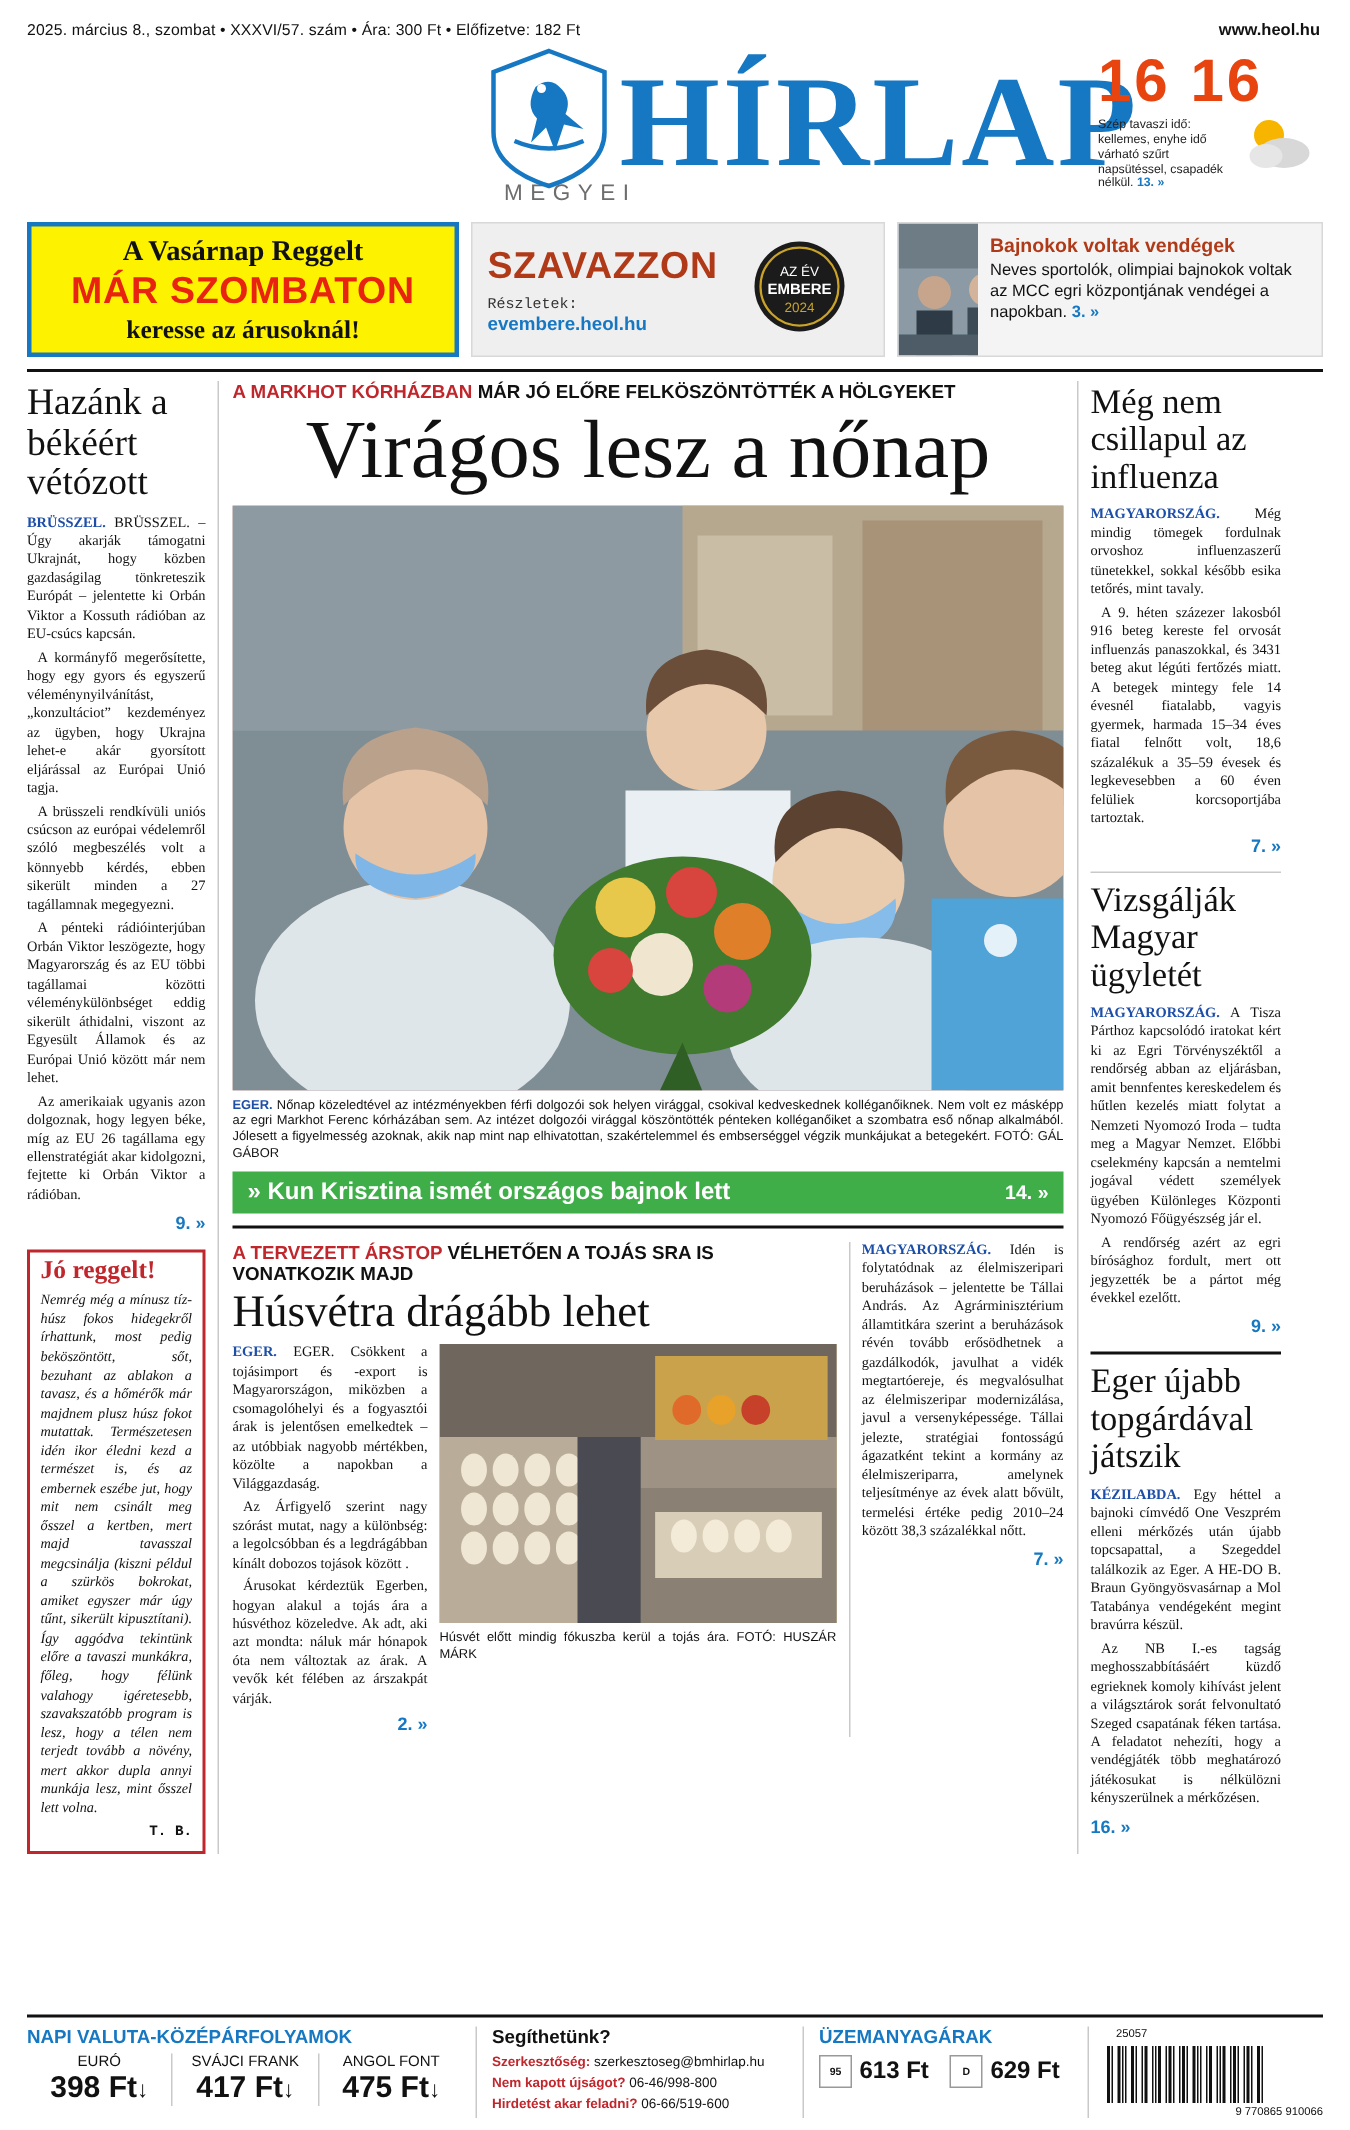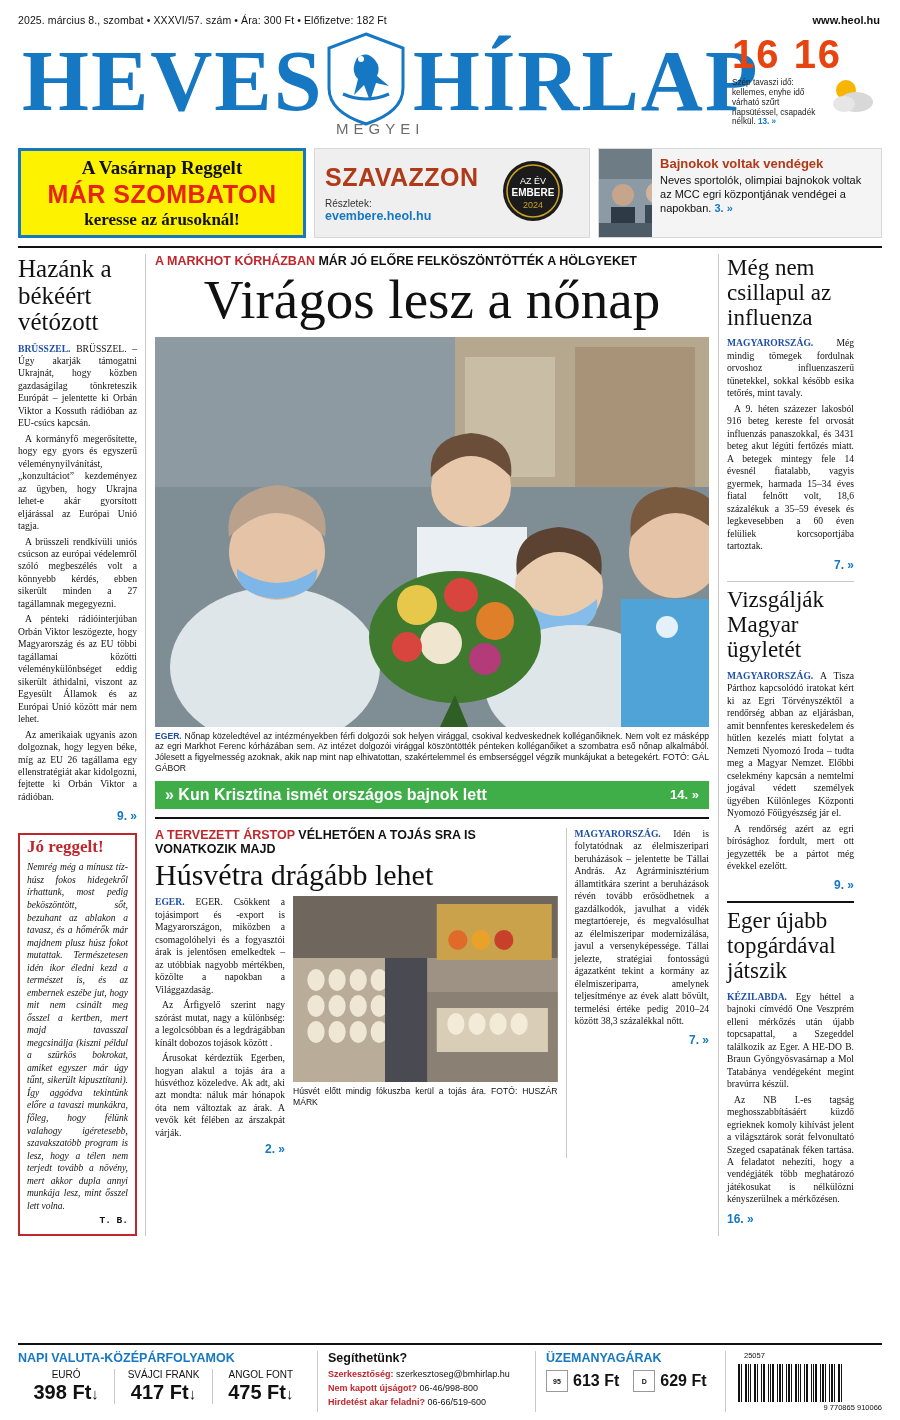--- a/index.html
+++ b/index.html
@@ -39,21 +39,21 @@
   .promos { display:flex; gap:8px; margin-top:8px; height:90px; }
   .promo { border:1px solid #d8d8d8; position:relative; overflow:hidden; }
   .promo1 { width:288px; background:#fdf200; border:3px solid #1678c2; display:flex; flex-direction:column; align-items:center; justify-content:center; }
   .p1l1 { font-family:"Liberation Serif", serif; font-weight:bold; font-size:19px; color:#111; }
   .p1l2 { font-family:"Liberation Sans", sans-serif; font-weight:bold; font-size:25px; color:#e8230f; letter-spacing:0.5px; margin:1px 0; }
   .p1l3 { font-family:"Liberation Serif", serif; font-weight:bold; font-size:17px; color:#111; }
 
   .promo2 { width:276px; background:#efefef; display:flex; align-items:center; }
   .p2-left { padding:8px 6px 8px 10px; width:176px; }
   .p2-title { font-family:"Liberation Sans", sans-serif; font-weight:bold; font-size:25px; color:#b03a18; letter-spacing:0.5px; }
-  .p2-sub { font-family:Liberation Sans, sans-serif; font-size:10px; color:#333; margin-top:6px; }
+  .p2-sub { font-family:Liberation Mono, monospace; font-size:10px; color:#333; margin-top:6px; }
   .p2-link { font-family:"Liberation Sans", sans-serif; font-weight:bold; font-size:12.5px; color:#1678c2; }
   .p2-seal { width:84px; height:84px; position:relative; }
 
   .promo3 { flex:1; background:#f4f4f4; display:flex; align-items:stretch; }
   .p3-img { width:116px; background:#6b7b86; position:relative; overflow:hidden; }
   .p3-txt { padding:7px 8px; }
   .p3-title { font-family:"Liberation Sans", sans-serif; font-weight:bold; font-size:13px; color:#b03a18; }
   .p3-body { font-family:"Liberation Sans", sans-serif; font-size:11px; line-height:1.25; color:#111; margin-top:3px; }
   .p3-body .pg { color:#1678c2; font-weight:bold; }
 
@@ -140,21 +140,20 @@
 
 <div class="page">
 
   <div class="topbar">
     <div class="left">2025. március 8., szombat • XXXVI/57. szám • Ára: 300 Ft • Előfizetve: 182 Ft</div>
     <div class="right">www.heol.hu</div>
   </div>
 
   <div class="masthead">
     <div class="mh-title">
-      <div class="mh-word mh-heves">HEVES</div>
       <div class="mh-word mh-hirlap">HÍRLAP</div>
       <div class="mh-megyei">MEGYEI</div>
       <div class="mh-logo">
         <svg width="86" height="94" viewBox="0 0 86 94">
           <path d="M43 2 L80 16 L80 56 Q80 80 43 92 Q6 80 6 56 L6 16 Z" fill="#ffffff" stroke="#1678c2" stroke-width="3"></path>
           <path d="M34 26 q10 -8 18 2 q6 7 2 16 l12 10 l-13 -3 l-6 18 l-6 -16 l-10 10 l4 -16 q-8 -8 -1 -21 z" fill="#1678c2"></path>
           <circle cx="38" cy="27" r="3" fill="#ffffff"></circle>
           <path d="M20 62 q23 10 46 0" stroke="#1678c2" stroke-width="3" fill="none"></path>
         </svg>
       </div>

